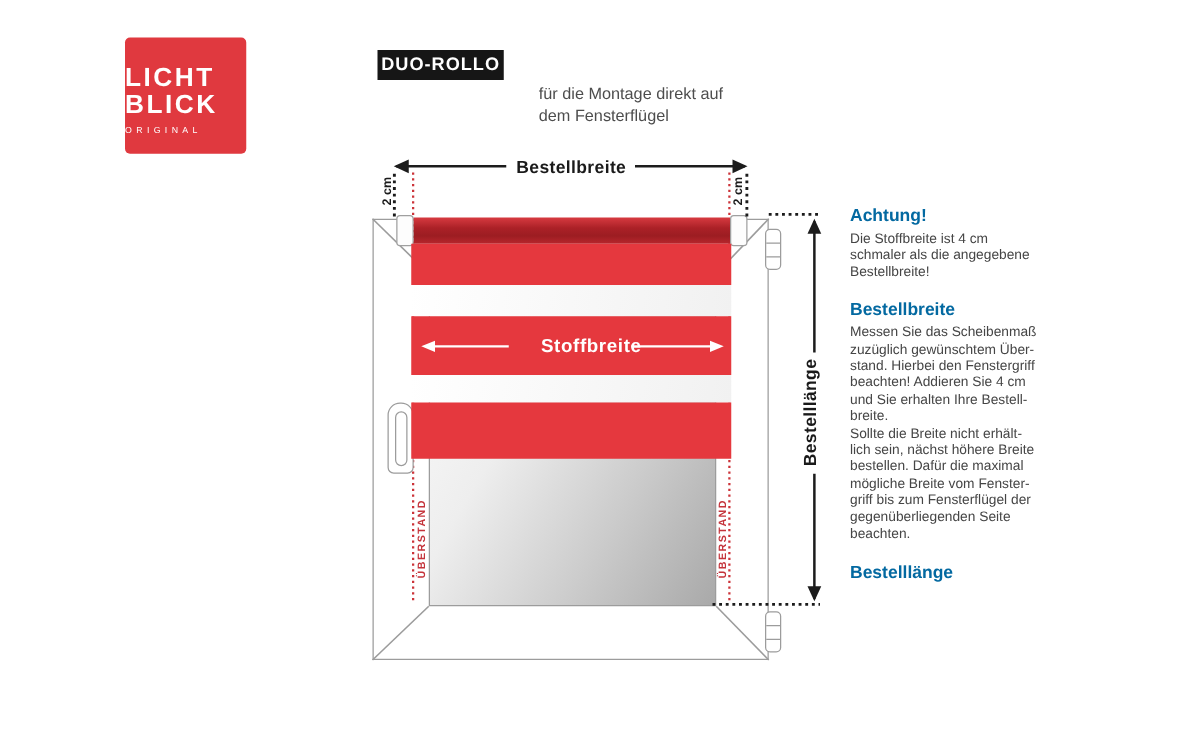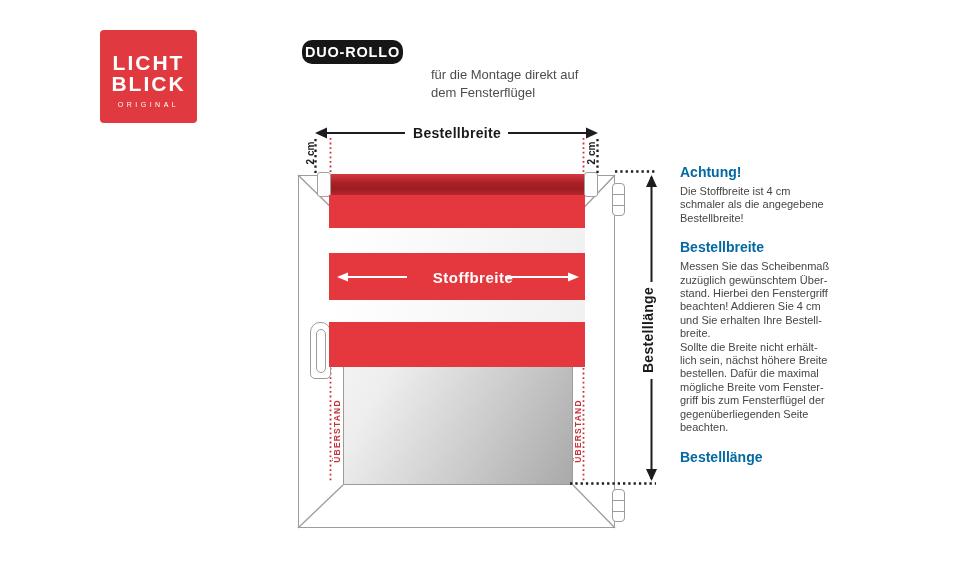--- a/index.html
+++ b/index.html
@@ -8,32 +8,32 @@
   #canvas {
     position: relative; width: 960px; height: 587px;
     background: #ffffff; overflow: hidden;
   }
   .abs { position: absolute; }
 
   
   .logo {
     left: 100px; top: 30px; width: 97px; height: 93px;
     background: #e0393f; border-radius: 4px;
-    display: flex; flex-direction: column; align-items: center;
+    display: flex; flex-direction: column; 
     padding-top: 22px; color: #ffffff;
   }
   .logo-line { font-size: 21px; font-weight: bold; letter-spacing: 2px; line-height: 21px; }
   .logo-sub { font-size: 7px; letter-spacing: 3.5px; margin-top: 7px; }
 
   
   .badge {
     left: 302px; top: 40px; width: 101px; height: 24px;
     background: #161616; color: #ffffff;
     font-size: 14.5px; font-weight: bold; letter-spacing: 0.8px;
-    display: flex; align-items: center; justify-content: center; border-radius: 10px;
+    display: flex; align-items: center; justify-content: center;
   }
   .title {
     left: 415px; top: 43px; font-size: 15px; font-weight: bold;
     letter-spacing: 1.2px; color: #1d1d1d;
   }
   .subtitle {
     left: 415px; top: 66px; font-size: 13px; color: #4d4d4d;
     line-height: 18px; white-space: pre-line; margin-left: 16px;
   }
 

